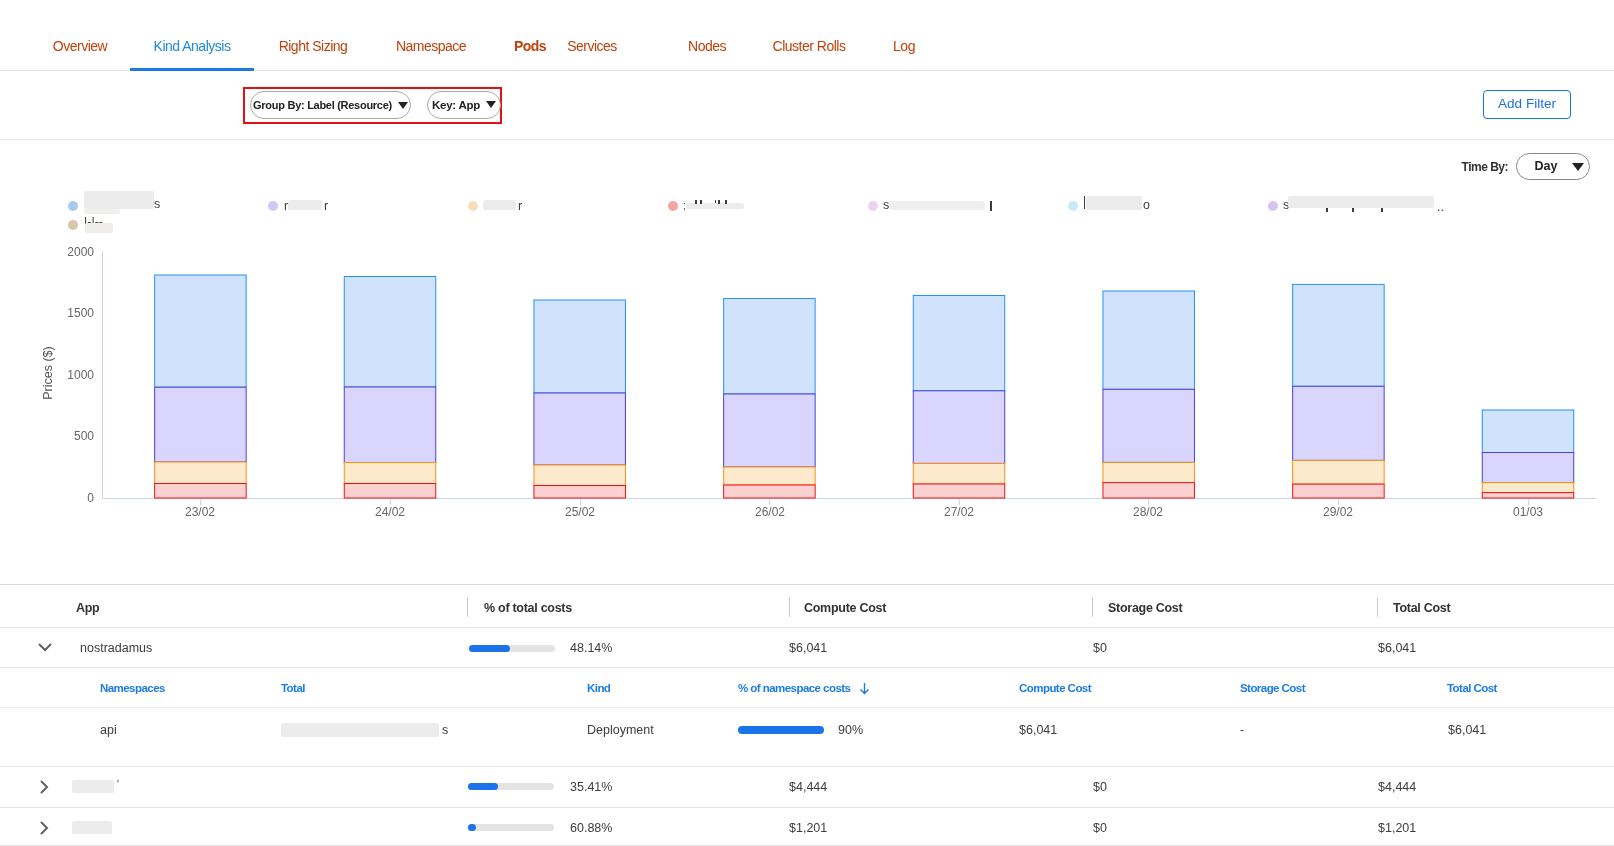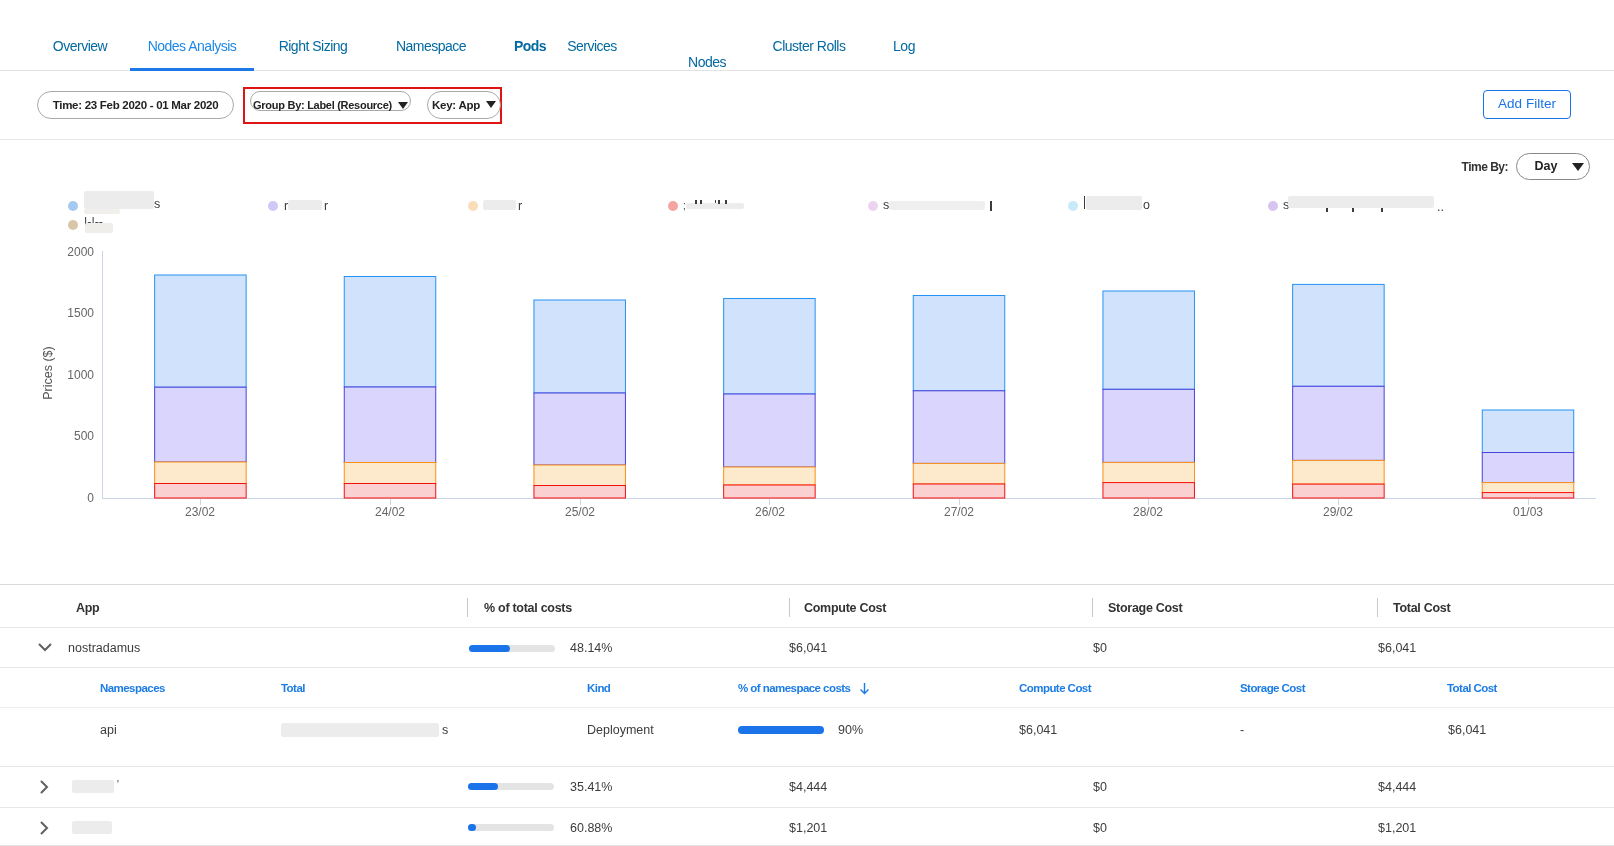--- a/index.html
+++ b/index.html
@@ -3,52 +3,51 @@
 <meta charset="utf-8">
 <style>
   html,body{margin:0;padding:0;background:#fff;}
   body{font-family:"Liberation Sans",sans-serif;color:#3e3e3e;}
   #root{position:relative;width:1614px;height:846px;overflow:hidden;background:#fff;}
   .t{position:absolute;white-space:nowrap;line-height:1;}
   .l{transform:translateY(-50%);}
   .c{transform:translate(-50%,-50%);}
   .r{transform:translate(-100%,-50%);}
   .hline{position:absolute;height:1px;background:#e6e6e6;}
-  .tab{font-size:14px;letter-spacing:-0.5px;color:#0369a1;}
+  .tab{font-size:14px;letter-spacing:-0.5px;color:#c2410c;}
   .pill{position:absolute;border:1px solid #a9a9a9;border-radius:14px;box-sizing:border-box;
         font-weight:bold;font-size:11.5px;letter-spacing:-0.28px;color:#222;text-align:center;white-space:nowrap;}
   .tri{display:inline-block;width:0;height:0;border-left:5.5px solid transparent;border-right:5.5px solid transparent;border-top:7px solid #222;vertical-align:middle;margin-left:6px;margin-top:-2px;}
   .dot{position:absolute;width:10px;height:10px;border-radius:50%;}
   .red-box{position:absolute;background:#ececec;border-radius:2px;}
   .thead{font-weight:bold;font-size:12.5px;letter-spacing:-0.28px;color:#333;}
   .tval{font-size:12.5px;color:#3c3c3c;}
   .bhead{font-weight:bold;font-size:11.5px;letter-spacing:-0.55px;color:#1c7ce5;}
   .vsep{position:absolute;width:1px;height:19px;background:#c9c9c9;}
   .ptrack{position:absolute;height:7px;border-radius:3.5px;background:#e4e4e4;}
   .pfill{position:absolute;height:7px;border-radius:3.5px;background:#1a73e8;}
 </style>
 </head>
 <body>
 <div id="root">
 
   <div class="t c tab" style="left:80px;top:46px;">Overview</div>
-  <div class="t c tab" style="left:192px;top:46px;color:#1e88e5;">Nodes Analysis</div>
+  <div class="t c tab" style="left:192px;top:46px;color:#1e88e5;">Kind Analysis</div>
   <div class="t c tab" style="left:313px;top:46px;">Right Sizing</div>
   <div class="t c tab" style="left:431px;top:46px;">Namespace</div>
   <div class="t c tab" style="left:530px;top:46px;font-weight:bold;">Pods</div>
   <div class="t c tab" style="left:592px;top:46px;">Services</div>
-  <div class="t c tab" style="left:707px;top:62px;">Nodes</div>
+  <div class="t c tab" style="left:707px;top:46px;">Nodes</div>
   <div class="t c tab" style="left:809px;top:46px;">Cluster Rolls</div>
   <div class="t c tab" style="left:904px;top:46px;">Log</div>
   <div class="hline" style="left:0;top:70px;width:1614px;background:#e3e3e3;"></div>
   <div style="position:absolute;left:130px;top:67.5px;width:123.5px;height:3px;background:#1d79e8;"></div>
 
-  <div class="pill" style="left:37px;top:91px;width:197px;height:28px;line-height:26px;">Time: 23 Feb 2020 - 01 Mar 2020</div>
   <div style="position:absolute;left:243px;top:87px;width:259px;height:37px;border:2.5px solid #e01313;box-sizing:border-box;"></div>
-  <div class="pill" style="left:250px;top:91px;width:161px;height:20px;line-height:26px;font-size:11px;">Group By: Label (Resource)<span class="tri"></span></div>
+  <div class="pill" style="left:250px;top:91px;width:161px;height:28px;line-height:26px;font-size:11px;">Group By: Label (Resource)<span class="tri"></span></div>
   <div class="pill" style="left:427px;top:91px;width:74px;height:28px;line-height:26px;">Key: App<span class="tri"></span></div>
   <div style="position:absolute;left:1483px;top:90px;width:88px;height:29px;border:1.5px solid #1a73e8;border-radius:4px;box-sizing:border-box;color:#1a73e8;font-size:13.5px;text-align:center;line-height:26px;">Add Filter</div>
   <div class="hline" style="left:0;top:139px;width:1614px;background:#e8e8e8;"></div>
 
   <div class="t r" style="left:1508px;top:167px;font-weight:bold;font-size:12px;letter-spacing:-0.5px;color:#333;">Time By:</div>
   <div class="pill" style="left:1516px;top:153px;width:74px;height:27px;border-color:#888;"></div>
   <div class="t c" style="left:1546px;top:166px;font-weight:bold;font-size:12.5px;color:#222;">Day</div>
   <div style="position:absolute;left:1572px;top:163px;width:0;height:0;border-left:6px solid transparent;border-right:6px solid transparent;border-top:8px solid #222;"></div>
 
   <div class="dot" style="left:68px;top:201px;background:#a6c9f1;"></div>
@@ -178,21 +177,21 @@
   <div class="vsep" style="left:1092px;top:598px;"></div>
   <div class="t l thead" style="left:1108px;top:608px;">Storage Cost</div>
   <div class="vsep" style="left:1377px;top:598px;"></div>
   <div class="t l thead" style="left:1393px;top:608px;">Total Cost</div>
 
   <div class="hline" style="left:0;top:627px;width:1614px;"></div>
 
   <svg class="t" style="left:38px;top:643px;" width="14" height="9">
       <path d="M1.5 1.5 L7 7 L12.5 1.5" stroke="#606060" stroke-width="2" fill="none" stroke-linecap="round"></path>
     </svg>
-  <div class="t l tval" style="left:68px;top:648px;">nostradamus</div>
+  <div class="t l tval" style="left:80px;top:648px;">nostradamus</div>
   <div class="ptrack" style="left:469px;top:644.5px;width:86px;"></div>
   <div class="pfill" style="left:469px;top:644.5px;width:41.4px;"></div>
   <div class="t l tval" style="left:570px;top:648px;">48.14%</div>
   <div class="t l tval" style="left:789px;top:648px;">$6,041</div>
   <div class="t l tval" style="left:1093px;top:648px;">$0</div>
   <div class="t l tval" style="left:1378px;top:648px;">$6,041</div>
 
   <div class="hline" style="left:0;top:667px;width:1614px;"></div>
 
   <div class="t l bhead" style="left:100px;top:689px;">Namespaces</div>

